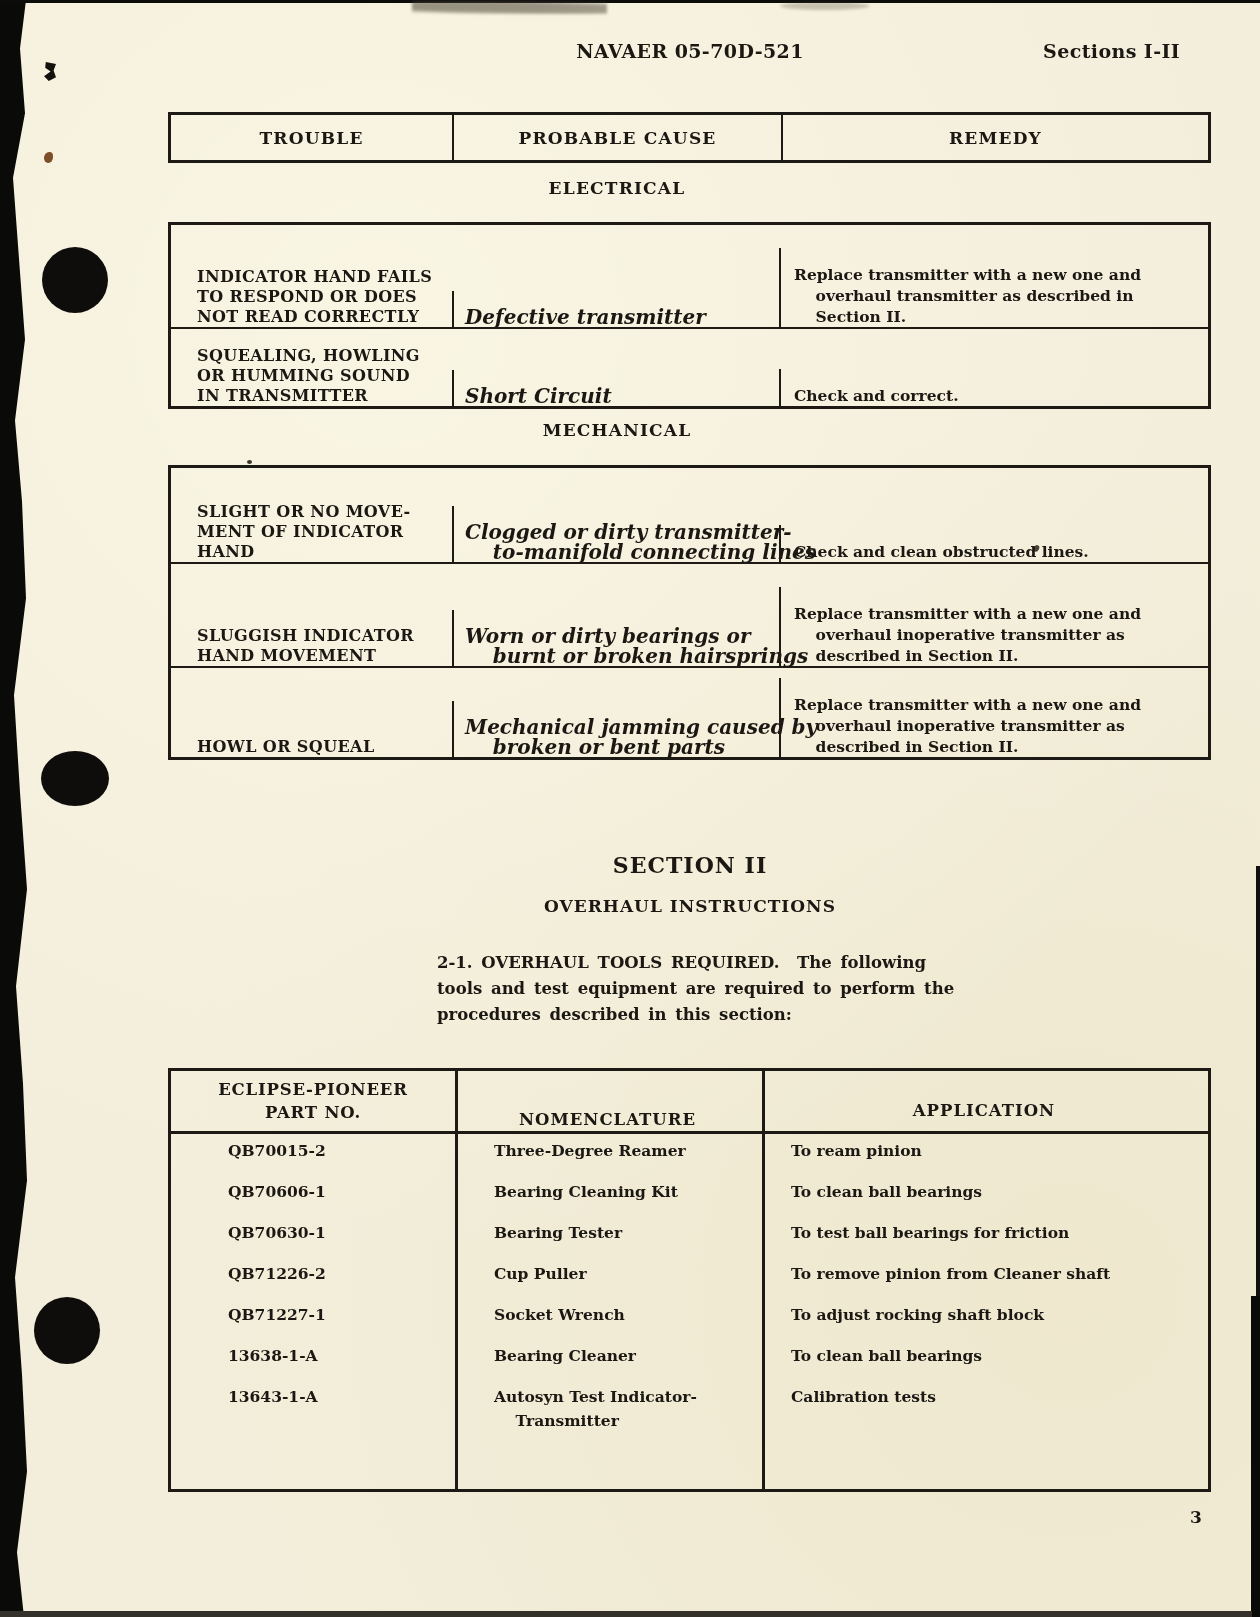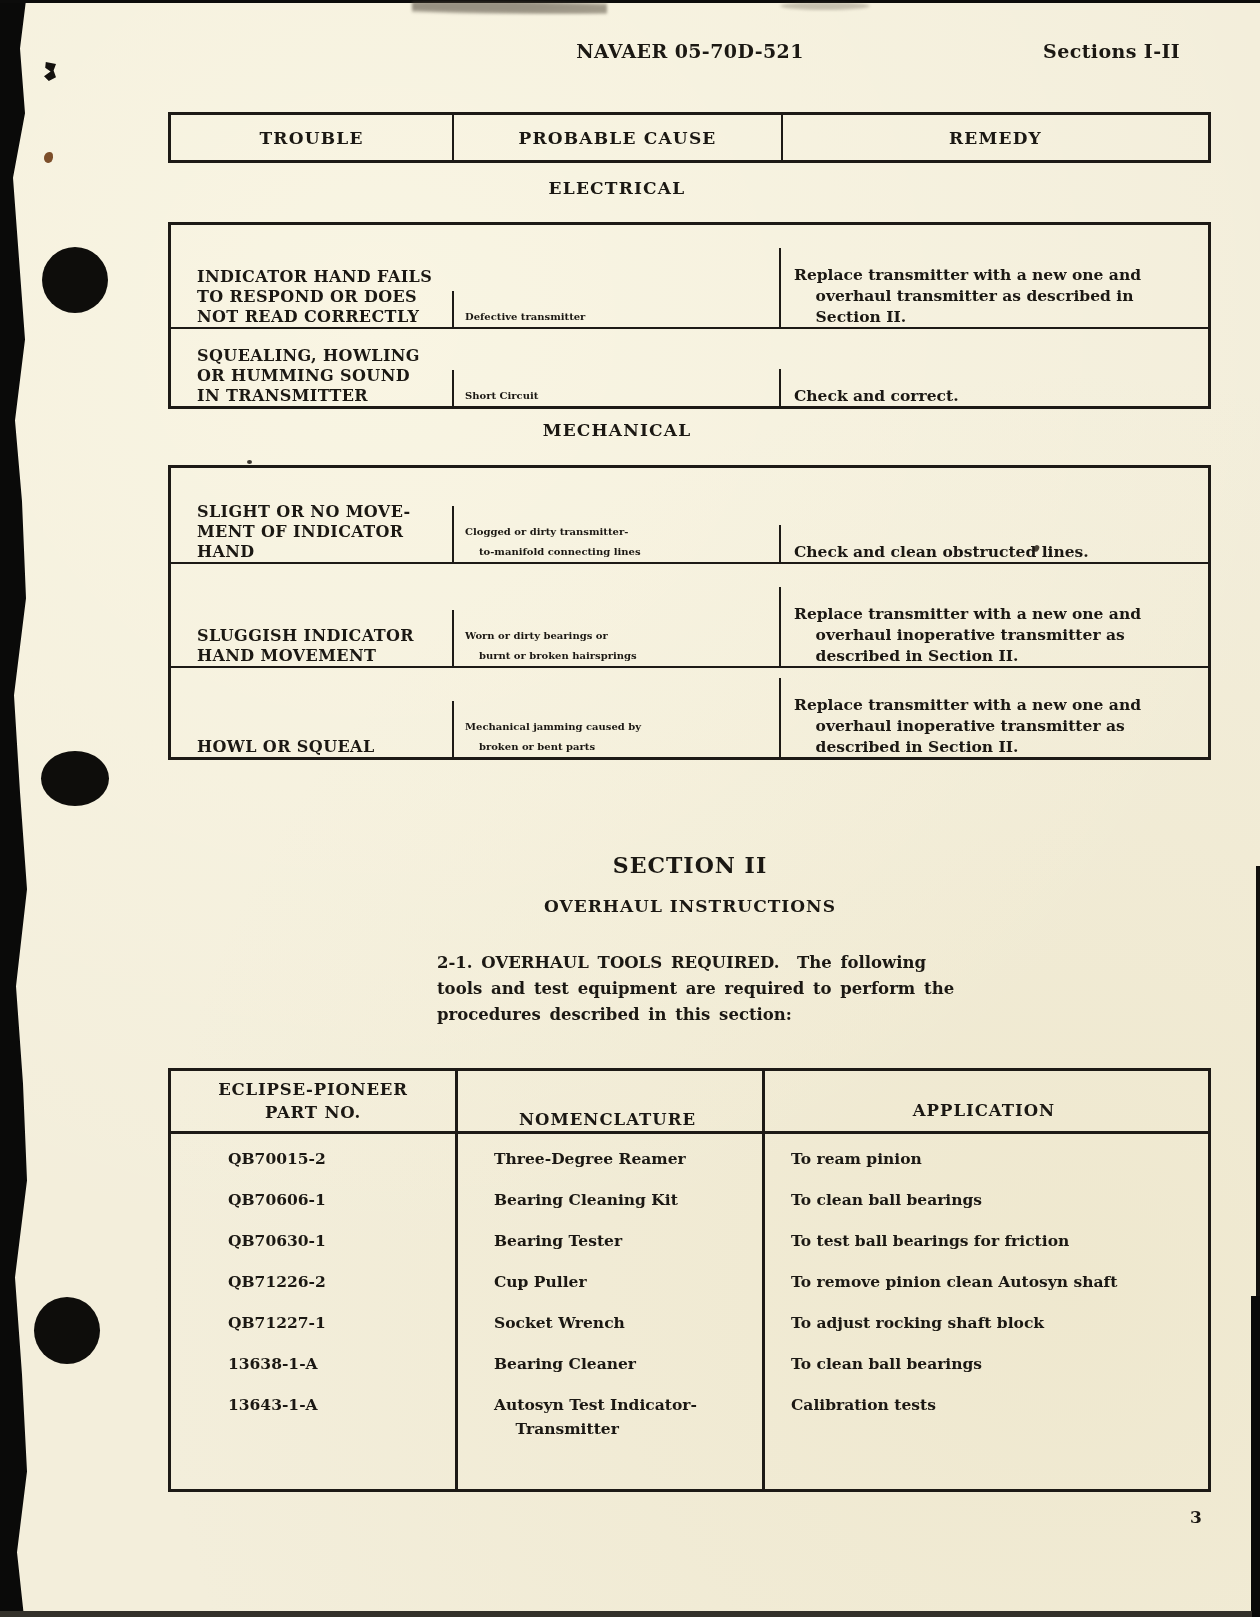--- a/index.html
+++ b/index.html
@@ -45,36 +45,36 @@
   
   .w1{width:281px;} .w2{width:327px;} .w3{flex:1;}
   .hdr-box{top:112px;height:51px;display:flex;}
   .hdr-cell{display:flex;align-items:center;justify-content:center;font-size:17px;letter-spacing:1.2px;}
   .sec-label{position:absolute;left:617px;transform:translateX(-50%);font-size:17px;letter-spacing:1.2px;white-space:nowrap;}
   .lbl-electrical{top:178px;}
   .lbl-mechanical{top:420px;}
   .elec-box{top:222px;height:187px;}
   .mech-box{top:465px;height:295px;}
   .cell-trouble{padding:16px 6px 0 26px;font-size:16px;line-height:20px;letter-spacing:.4px;}
-  .cell-cause{padding:16px 6px 0 11px;font-size:10px;line-height:20px;}
+  .cell-cause{padding:16px 6px 0 11px;font-size:20px;line-height:20px;font-style:italic;}
   .cell-remedy{padding:16px 6px 0 13px;font-size:15.5px;line-height:21px;}
   .rh1{height:102px;} .rh2{flex:1;} .mh1{height:94px;} .mh2{height:104px;} .mh3{flex:1;}
   
   .sec2-title{position:absolute;left:690px;transform:translateX(-50%);top:852px;font-size:22px;letter-spacing:1px;white-space:nowrap;}
   .sec2-subtitle{position:absolute;left:690px;transform:translateX(-50%);top:896px;font-size:17px;letter-spacing:1px;white-space:nowrap;}
   .para{position:absolute;left:437px;top:950px;font-size:16.5px;line-height:26px;white-space:pre;word-spacing:3px;}
   
   .tools-box{top:1068px;height:424px;}
   .tools-header{display:flex;height:63px;border-bottom:3px solid #1d1a16;box-sizing:border-box;}
   .th1{width:284px;display:flex;align-items:center;justify-content:center;text-align:center;white-space:pre;font-size:16.5px;line-height:23px;letter-spacing:.8px;}
   .th2{width:305px;display:flex;align-items:flex-end;justify-content:center;padding-bottom:2px;font-size:16.5px;letter-spacing:1px;box-sizing:border-box;}
   .th3{flex:1;display:flex;align-items:flex-end;justify-content:center;padding-bottom:11px;font-size:16.5px;letter-spacing:1px;box-sizing:border-box;}
   .vdiv{position:absolute;top:0;bottom:0;width:2.5px;background:#1d1a16;}
   .vdiv1{left:284px;} .vdiv2{left:591px;}
-  .tools-body{padding-top:13px;}
+  .tools-body{padding-top:5px;}
   .tool-row{display:flex;margin-bottom:17px;line-height:24px;font-size:15.5px;}
   .tc1{width:284px;padding-left:57px;box-sizing:border-box;white-space:pre;}
   .tc2{width:307px;padding-left:39px;box-sizing:border-box;white-space:pre;}
   .tc3{flex:1;padding-left:29px;box-sizing:border-box;white-space:pre;}
   
   .page-num{position:absolute;left:1190px;top:1507px;font-size:17px;}
 </style>
 </head>
 <body>
 
@@ -182,21 +182,21 @@
         <div class="tc3">To clean ball bearings</div>
       </div>
       <div class="tool-row">
         <div class="tc1">QB70630-1</div>
         <div class="tc2">Bearing Tester</div>
         <div class="tc3">To test ball bearings for friction</div>
       </div>
       <div class="tool-row">
         <div class="tc1">QB71226-2</div>
         <div class="tc2">Cup Puller</div>
-        <div class="tc3">To remove pinion clean Autosyn shaft</div>
+        <div class="tc3">To remove pinion from Cleaner shaft</div>
       </div>
       <div class="tool-row">
         <div class="tc1">QB71227-1</div>
         <div class="tc2">Socket Wrench</div>
         <div class="tc3">To adjust rocking shaft block</div>
       </div>
       <div class="tool-row">
         <div class="tc1">13638-1-A</div>
         <div class="tc2">Bearing Cleaner</div>
         <div class="tc3">To clean ball bearings</div>

